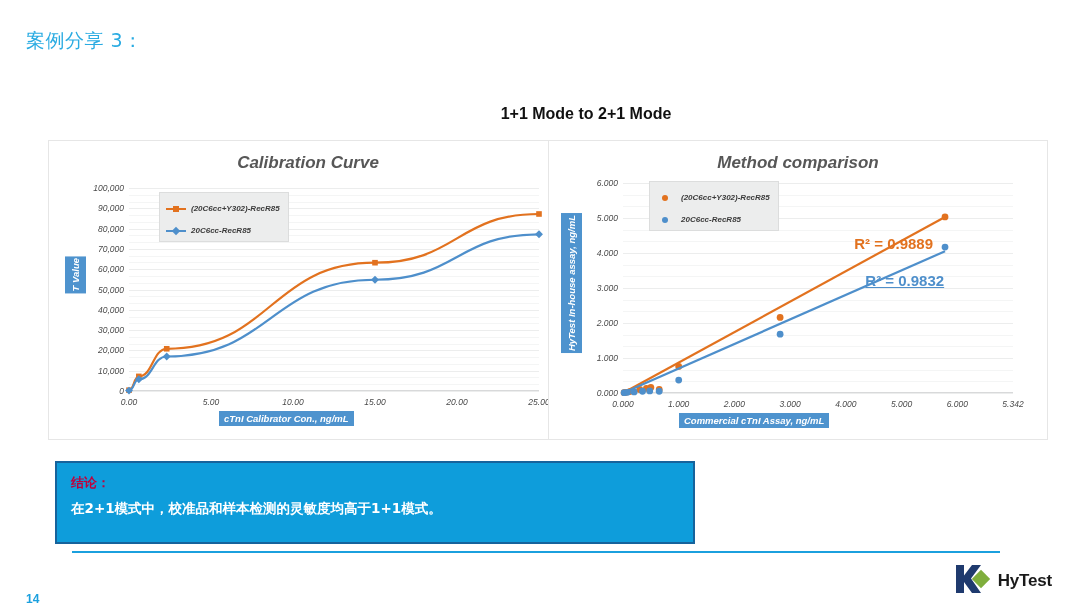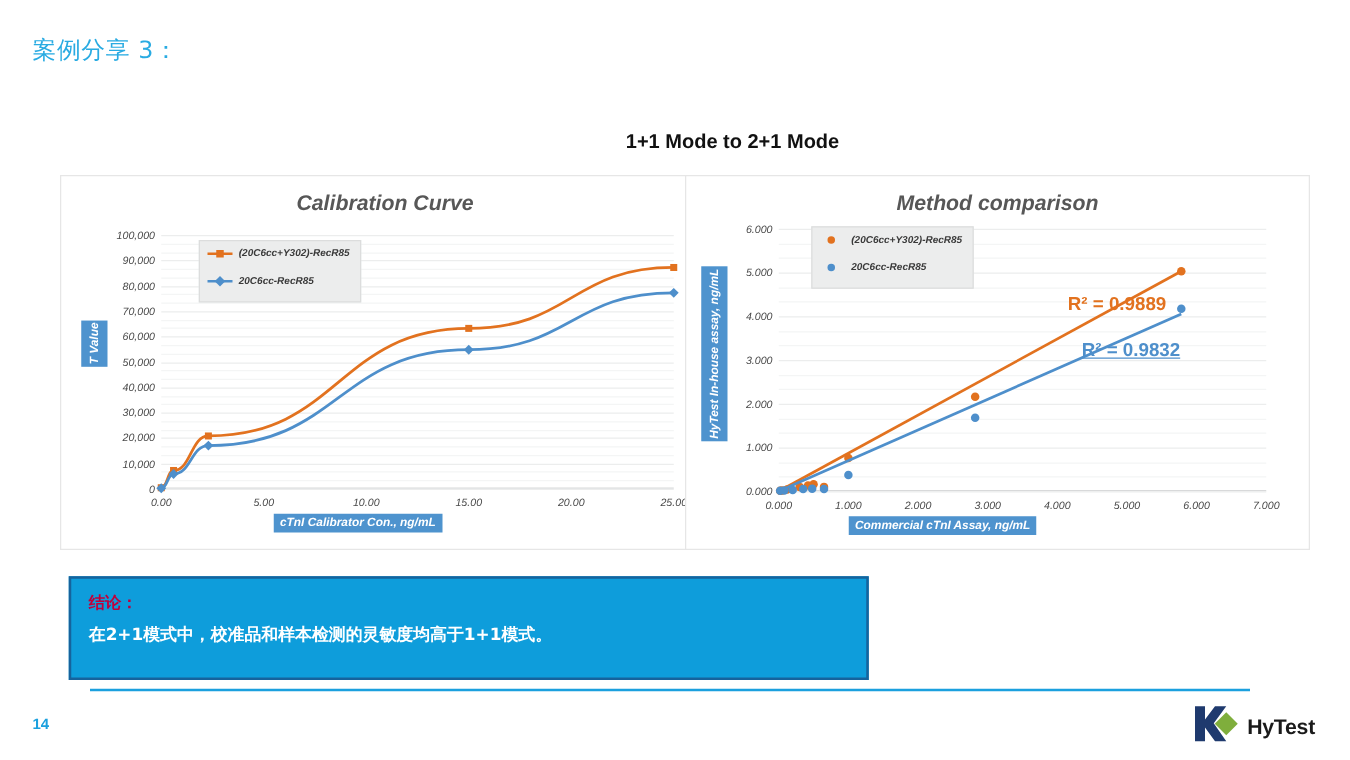--- a/index.html
+++ b/index.html
@@ -74,21 +74,21 @@
     padding:2px 5px; white-space:nowrap;
     font-family:"Liberation Sans",sans-serif;
   }
   .axis-title.vert { writing-mode:vertical-rl; transform:rotate(180deg); }
 
   
   .legend {
     position:absolute; background:#eceded; border:1px solid #dcdddd;
     padding:5px 8px 6px 6px;
   }
-  .legend-row { display:flex; align-items:flex-start; height:15px; }
+  .legend-row { display:flex; align-items:flex-end; height:15px; }
   .legend-row + .legend-row { margin-top:7px; }
   .legend-key { width:20px; height:9px; position:relative; flex:0 0 20px; }
   .legend-key .ln { position:absolute; left:0; right:0; top:4px; height:2px; }
   .legend-key .mk { position:absolute; left:7px; top:2px; width:6px; height:6px; }
   .legend-key .dot { position:absolute; left:6px; top:2px; width:6px; height:6px; border-radius:50%; }
   .legend-label {
     font-size:8px; font-style:italic; font-weight:bold; color:#3a3a3a;
     margin-left:5px; white-space:nowrap;
     font-family:"Liberation Sans",sans-serif;
   }
@@ -113,21 +113,21 @@
   .concl-body {
     color:#ffffff; font-size:13.5px; font-weight:bold; line-height:22px; margin-top:5px;
     font-family:"DejaVu Sans","Liberation Sans",sans-serif;
   }
 
   
   #footer-rule {
     position:absolute; left:72px; top:551px; width:928px; height:2px; background:#1BA0DE;
   }
   #page-number {
-    position:absolute; left:26px; top:572px;
+    position:absolute; left:26px; top:592px;
     font-size:12px; font-weight:bold; color:#1BA0DE;
     font-family:"Liberation Sans",sans-serif;
   }
   #brand-logo {
     position:absolute; right:28px; top:563px;
     display:flex; align-items:center; gap:6px;
   }
   .brand-name {
     font-size:17px; font-weight:bold; color:#1a1a1a; letter-spacing:-.2px;
     font-family:"Liberation Sans",sans-serif;
@@ -261,21 +261,21 @@
       <div class="ytick" style="top: 35px;">5.000</div>
       <div class="gridline" style="top: 0px;"></div>
       <div class="ytick" style="top: 0px;">6.000</div>
       <div class="xtick" style="left: 0px;">0.000</div>
       <div class="xtick" style="left: 55.7143px;">1.000</div>
       <div class="xtick" style="left: 111.429px;">2.000</div>
       <div class="xtick" style="left: 167.143px;">3.000</div>
       <div class="xtick" style="left: 222.857px;">4.000</div>
       <div class="xtick" style="left: 278.571px;">5.000</div>
       <div class="xtick" style="left: 334.286px;">6.000</div>
-      <div class="xtick" style="left: 390px;">7.000</div>
+      <div class="xtick" style="left: 390px;">5.342</div>
       <svg class="series" width="390" height="210">
         <line x1="0" y1="210" x2="322.0285714285714" y2="33.94999999999999" stroke="#E2721F" stroke-width="2.2"></line>
         <circle cx="1.1142857142857143" cy="209.65" r="3.4" fill="#E2721F"></circle>
         <circle cx="2.785714285714286" cy="209.3" r="3.4" fill="#E2721F"></circle>
         <circle cx="6.685714285714286" cy="208.6" r="3.4" fill="#E2721F"></circle>
         <circle cx="16.714285714285715" cy="206.5" r="3.4" fill="#E2721F"></circle>
         <circle cx="23.4" cy="205.45" r="3.4" fill="#E2721F"></circle>
         <circle cx="27.857142857142854" cy="204.4" r="3.4" fill="#E2721F"></circle>
         <circle cx="36.214285714285715" cy="206.5" r="3.4" fill="#E2721F"></circle>
         <circle cx="55.71428571428571" cy="183.4" r="3.4" fill="#E2721F"></circle>

